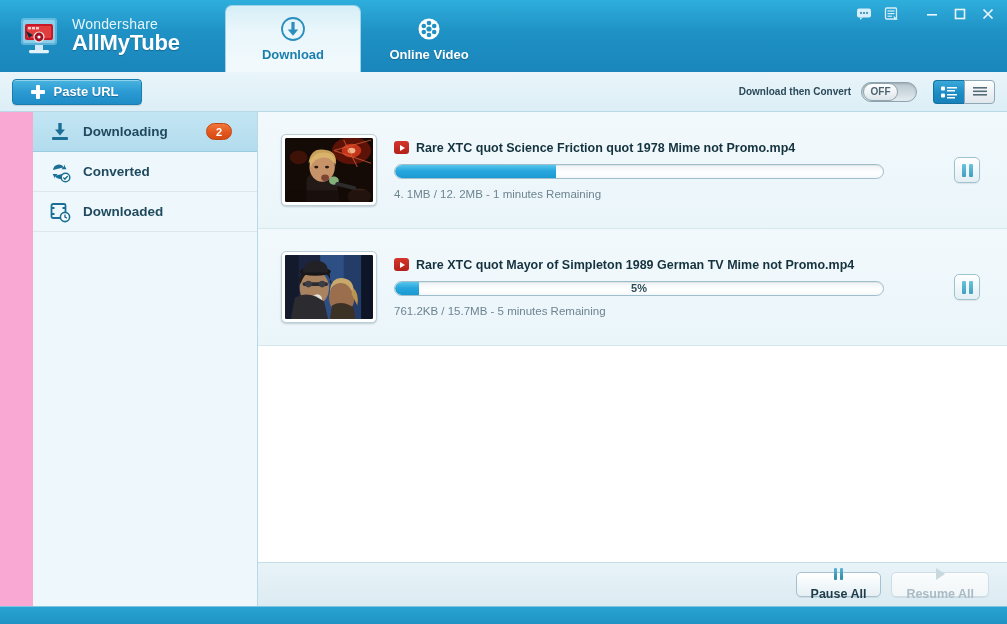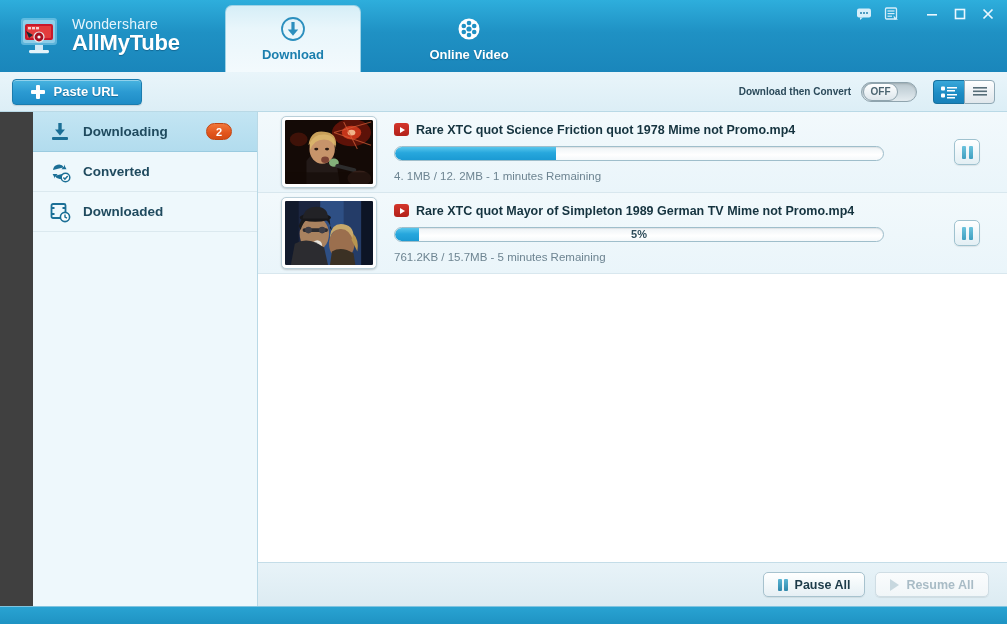--- a/index.html
+++ b/index.html
@@ -5,21 +5,21 @@
   * { box-sizing: border-box; margin: 0; padding: 0; }
   html, body {
     width: 1007px; height: 624px;
     font-family: "Liberation Sans", sans-serif;
     overflow: hidden;
     background: #ffffff;
   }
   #app {
     position: relative;
     width: 1007px; height: 624px;
-    background: #404040;
+    background: #f9a8d4;
     display: flex; flex-direction: column;
   }
 
   
   .header {
     position: relative;
     height: 72px;
     background: linear-gradient(180deg,#2eaedc 0%, #1f91c4 45%, #1a86bb 100%);
     display: flex; align-items: flex-start;
     flex: 0 0 72px;
@@ -40,21 +40,21 @@
     font-size: 14px; color: #e6f5fc; letter-spacing: .2px;
     display: block; margin-bottom: 1px;
   }
   .brand-main {
     font-size: 22px; font-weight: bold; color: #ffffff;
     display: block; letter-spacing: -0.2px;
     text-shadow: 0 1px 1px rgba(0,40,70,.35);
   }
 
   
-  .tabs { display: flex; align-items: flex-end; height: 72px; gap: 40px; }
+  .tabs { display: flex; align-items: flex-end; height: 72px; }
   .tab {
     width: 136px; height: 66px;
     display: flex; flex-direction: column;
     align-items: center; justify-content: center;
     cursor: pointer; position: relative;
     margin-top: 6px;
   }
   .tab .tab-label {
     font-size: 13px; font-weight: bold; color: #ffffff;
     margin-top: 5px;
@@ -183,21 +183,21 @@
   
   .main {
     flex: 1 1 auto;
     display: flex; flex-direction: column;
     background: #ffffff;
     min-width: 0;
   }
   .list { flex: 1 1 auto; overflow: hidden; }
 
   .row {
-    height: 81px;
+    height: 117px;
     display: flex; align-items: center;
     padding: 0 0 0 23px;
     border-bottom: 1px solid #d8e7ee;
     background: linear-gradient(180deg,#f2f9fc 0%, #eaf5fa 100%);
     position: relative;
   }
   .thumb {
     width: 96px; height: 72px; flex: 0 0 96px;
     border: 1px solid #b9cfd9;
     border-radius: 5px;
@@ -277,20 +277,21 @@
     padding-right: 18px; gap: 10px;
   }
   .abtn {
     height: 25px; border-radius: 5px;
     border: 1px solid #a7c2ce;
     background: linear-gradient(180deg,#ffffff 0%, #f2f8fa 50%, #e6eff4 100%);
     display: flex; align-items: center; justify-content: center; gap: 7px;
     padding: 0 14px; cursor: pointer;
     font-size: 12.5px; font-weight: bold; color: #1d3b49;
     box-shadow: 0 1px 1px rgba(0,0,0,.07);
+    flex-direction: column;
   }
   .abtn.disabled {
     color: #a9bcc6; border-color: #cfdde4;
     background: linear-gradient(180deg,#fafcfd 0%, #f1f6f8 100%);
     cursor: default;
   }
   .abtn .ic-pause { display:flex; gap:2.5px; }
   .abtn .ic-pause i {
     display:block; width:3.5px; height:12px; border-radius:1px;
     background: linear-gradient(180deg,#5ab5d4 0%, #2f87ab 100%);

